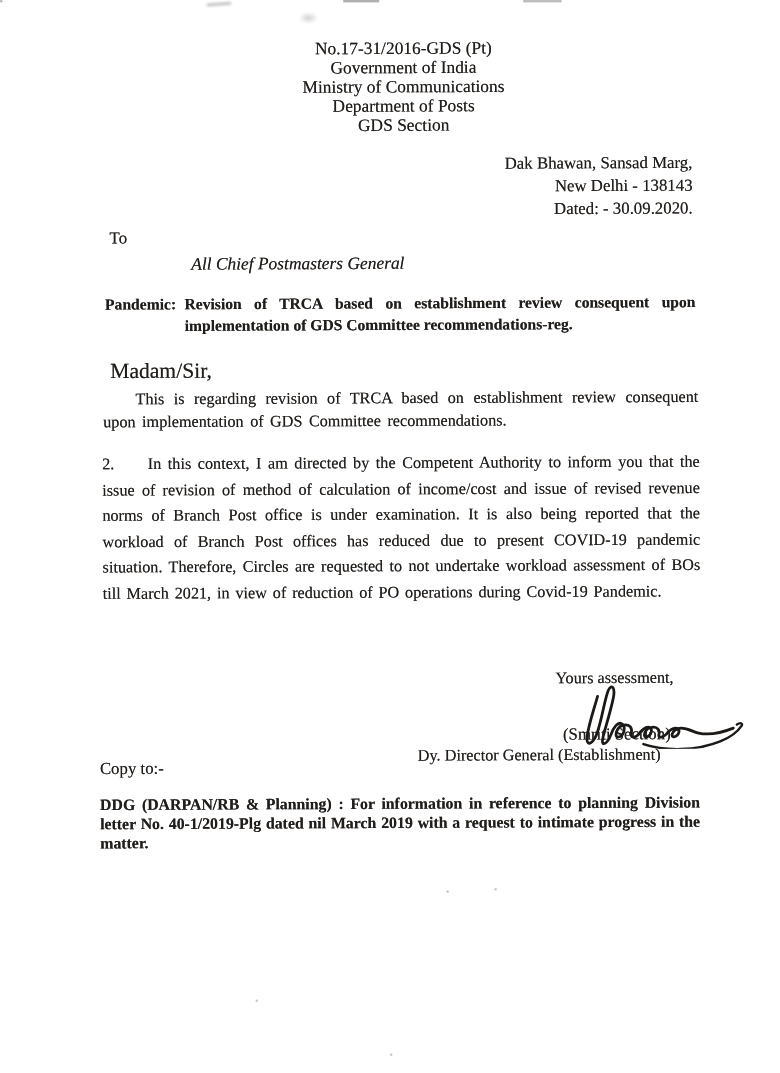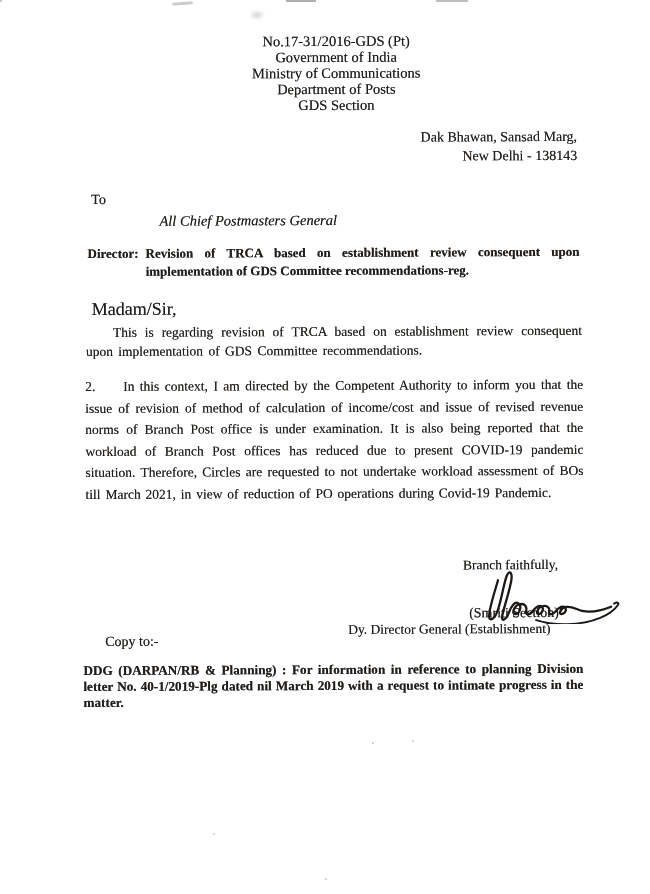--- a/index.html
+++ b/index.html
@@ -41,21 +41,21 @@
   .pnum { display: inline-block; width: 38px; text-indent: 0; }
 
   .closing { top: 558px; left: 462px; font-size: 13.5px; }
   .sig-wrap { top: 571px; left: 483px; width: 146px; height: 54px; }
   .sig-wrap svg { display: block; width: 146px; height: 54px; }
   .sig-stroke { fill: none; stroke: #1b1815; stroke-linecap: round;
                 stroke-linejoin: round; }
   .name { top: 606px; left: 468px; font-size: 14px; }
   .title { top: 622px; left: 347px; font-size: 13.5px; text-align: center; }
 
-  .copyto { top: 633px; left: 82px; font-size: 14px; margin-left: 22px; }
+  .copyto { top: 633px; left: 82px; font-size: 14px; }
   .ddg { top: 662px; left: 82px; width: 500px; font-size: 13.2px;
          font-weight: bold; line-height: 16.2px; text-align: justify;
          margin: 0; }
 
   
   .art { position: absolute; pointer-events: none; }
   .a-dash1 { left: 172px; top: 2px; width: 21px; height: 3px;
              background: rgba(110,110,110,0.35); filter: blur(0.7px);
              border-radius: 2px; transform: rotate(-4deg); }
   .a-blob  { left: 249px; top: 10px; width: 16px; height: 10px;
@@ -88,39 +88,40 @@
     <div>No.17-31/2016-GDS (Pt)</div>
     <div>Government of India</div>
     <div>Ministry of Communications</div>
     <div>Department of Posts</div>
     <div>GDS Section</div>
   </div>
 
   <div class="blk addr">
     <div>Dak Bhawan, Sansad Marg,</div>
     <div>New Delhi - 138143</div>
+    <div>Dated: - 30.09.2020.</div>
   </div>
 
   <div class="blk to">To</div>
   <div class="blk recipient">All Chief Postmasters General</div>
 
   <div class="blk subject">
-    <span class="sublabel">Director:</span>
+    <span class="sublabel">Pandemic:</span>
     <span class="subtext">Revision of TRCA based on establishment review consequent upon implementation of GDS Committee recommendations-reg.</span>
   </div>
 
   <div class="blk salutation">Madam/Sir,</div>
 
   <p class="blk para1">This is regarding revision of TRCA based on establishment review consequent upon implementation of GDS Committee recommendations.</p>
 
   <p class="blk para2">
     <span class="pnum">2.</span><span>In this context, I am directed by the Competent Authority to inform you that the issue of revision of method of calculation of income/cost and issue of revised revenue norms of Branch Post office is under examination. It is also being reported that the workload of Branch Post offices has reduced due to present COVID-19 pandemic situation. Therefore, Circles are requested to not undertake workload assessment of BOs till March 2021, in view of reduction of PO operations during Covid-19 Pandemic.</span>
   </p>
 
-  <div class="blk closing">Branch faithfully,</div>
+  <div class="blk closing">Yours assessment,</div>
 
   <div class="blk sig-wrap">
     <svg viewBox="0 0 146 54">
       <path class="sig-stroke" stroke-width="2.3" d="M14,10 C10,24 5,38 5,46 C5,52 11,49 14,39 C18,27 20,12 23,5 C26,-1 29,3 27,12 C24,26 19,40 18,46 C17,52 22,50 25,42 C27,36 31,31 34,33 C38,35 36,44 31,44 C27,44 30,35 36,34 C41,33 43,37 42,41 C41,45 45,45 48,42 C50,39 54,35 57,36 C60,37 59,43 55,44 C51,45 53,37 59,36 C64,35 66,39 65,42 C64,45 68,45 71,42 C73,39 77,36 80,37 C83,38 82,43 78,44 C74,45 76,38 82,37 C88,36 93,40 98,41 C107,43 117,41 127,37"></path>
       <path class="sig-stroke" stroke-width="2" d="M52,50 C70,56 96,56 116,48 C124,45 130,41 134,35 C135,33 133,32 130,34"></path>
     </svg>
   </div>
 
   <div class="blk name">(Smriti Section)</div>
   <div class="blk title">Dy. Director General (Establishment)</div>

